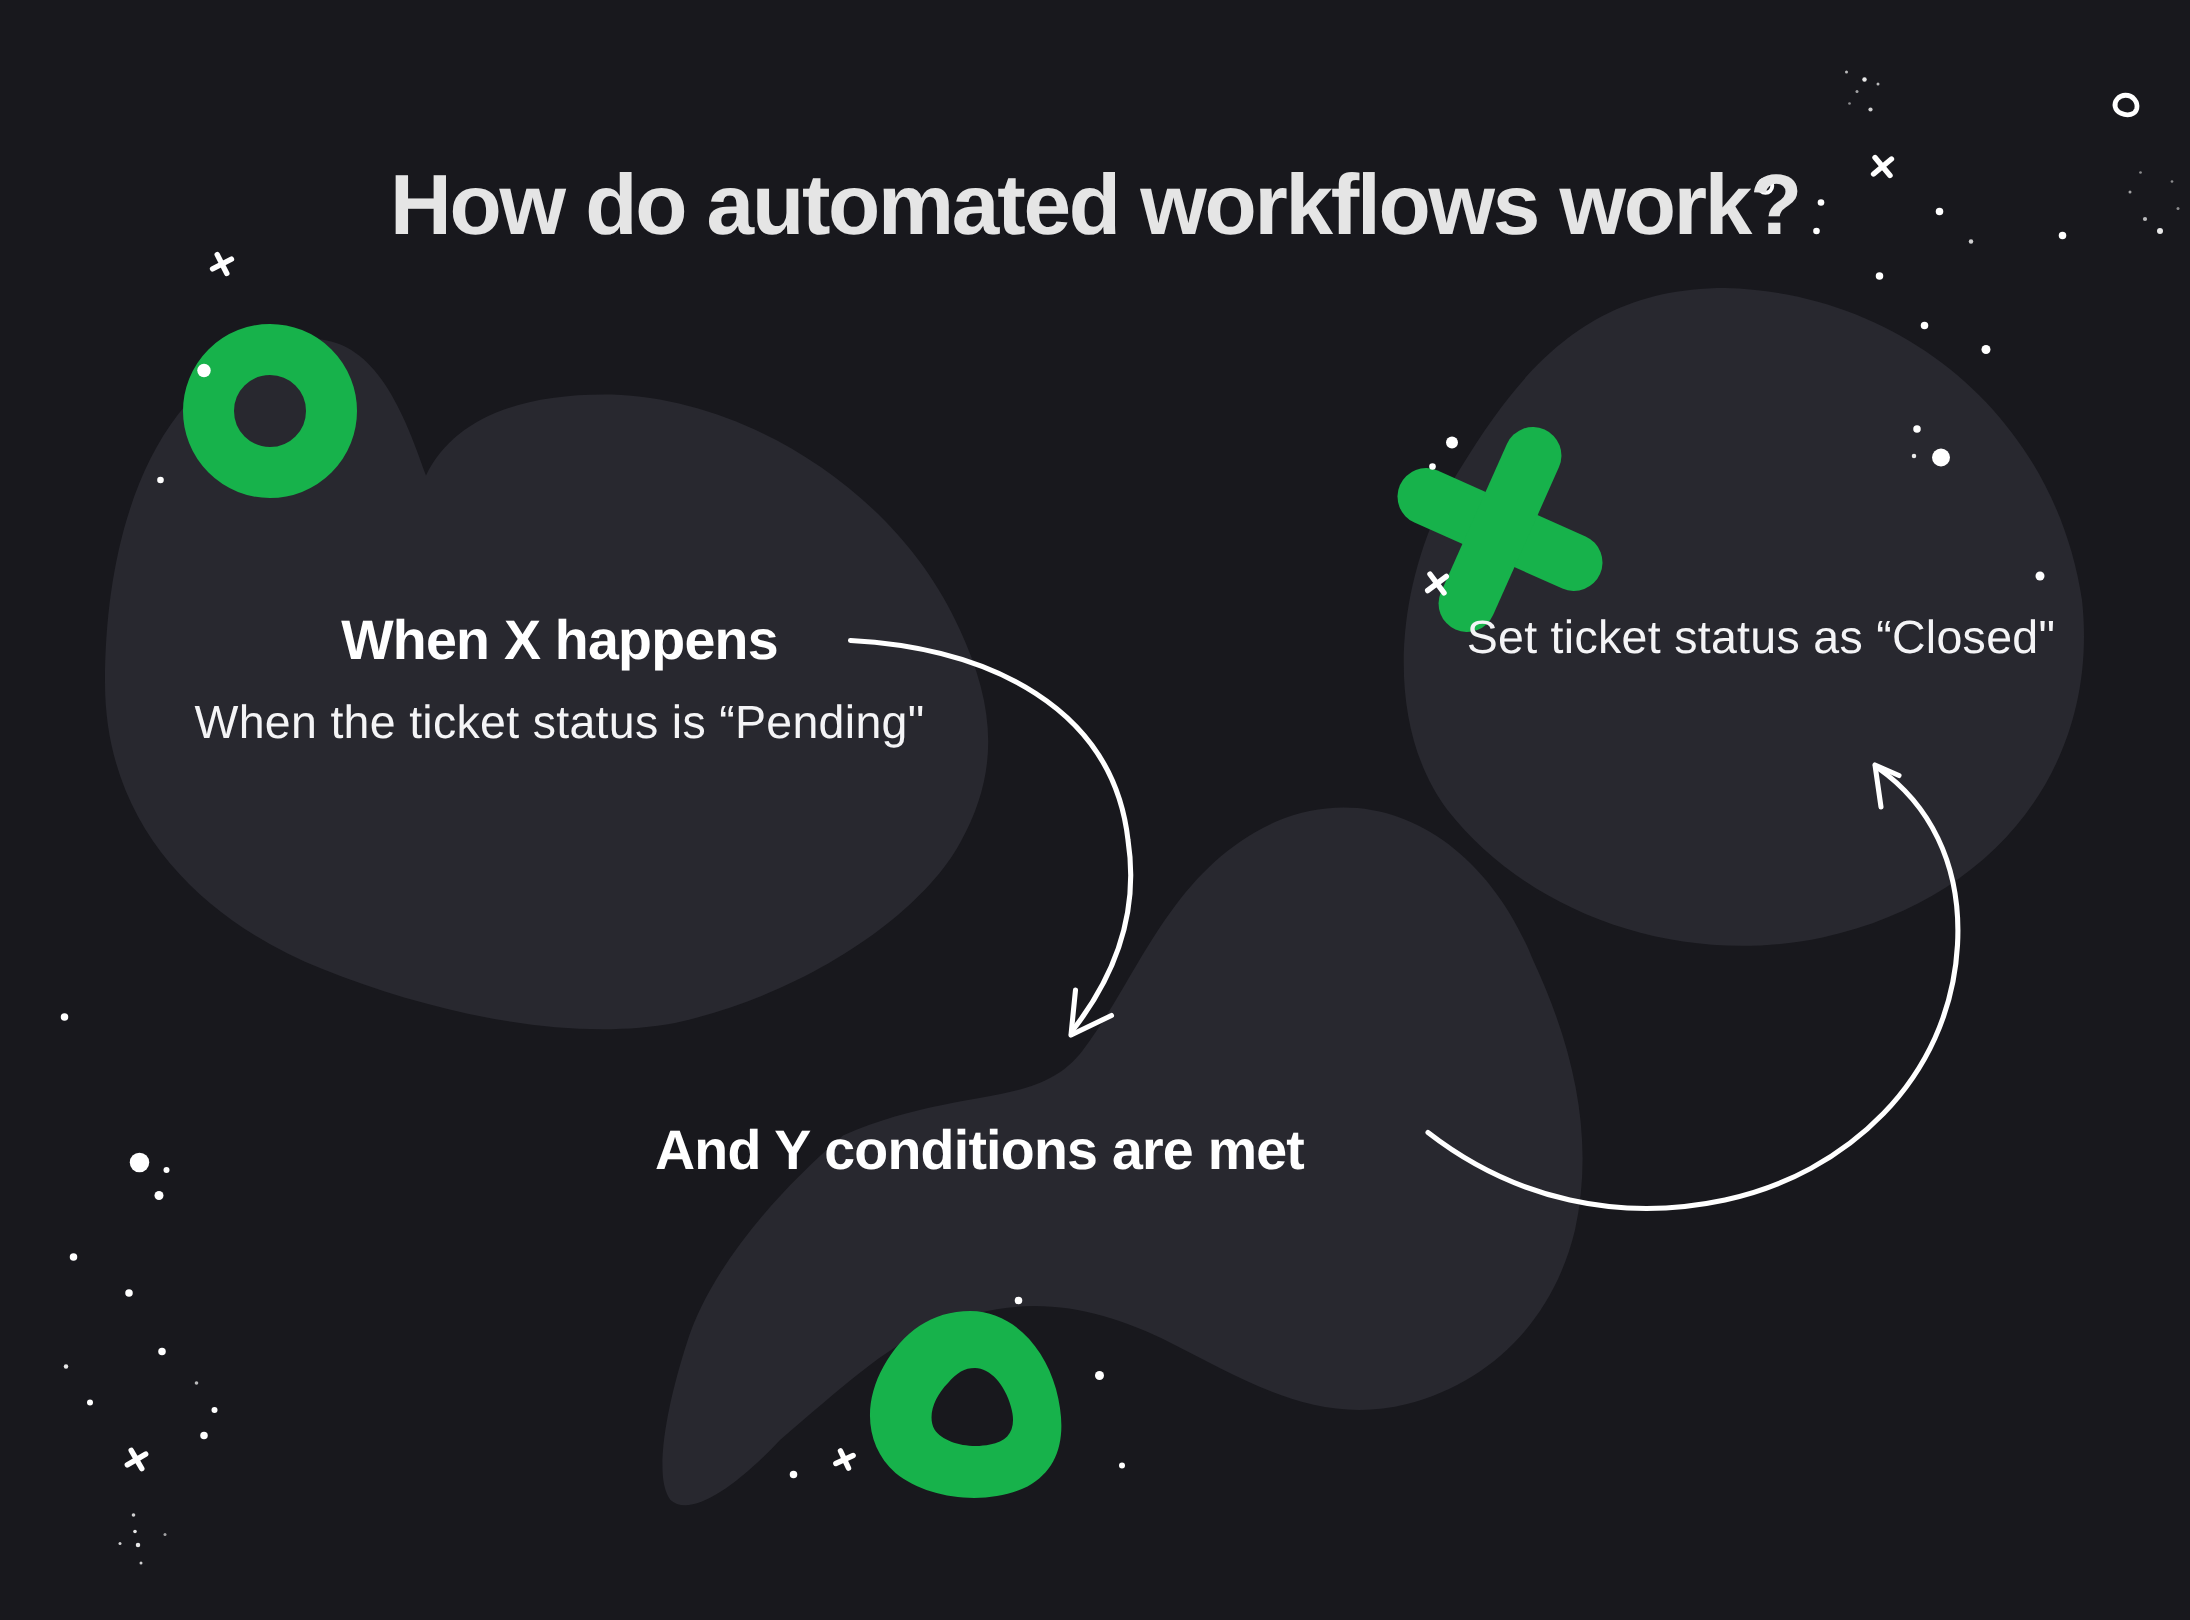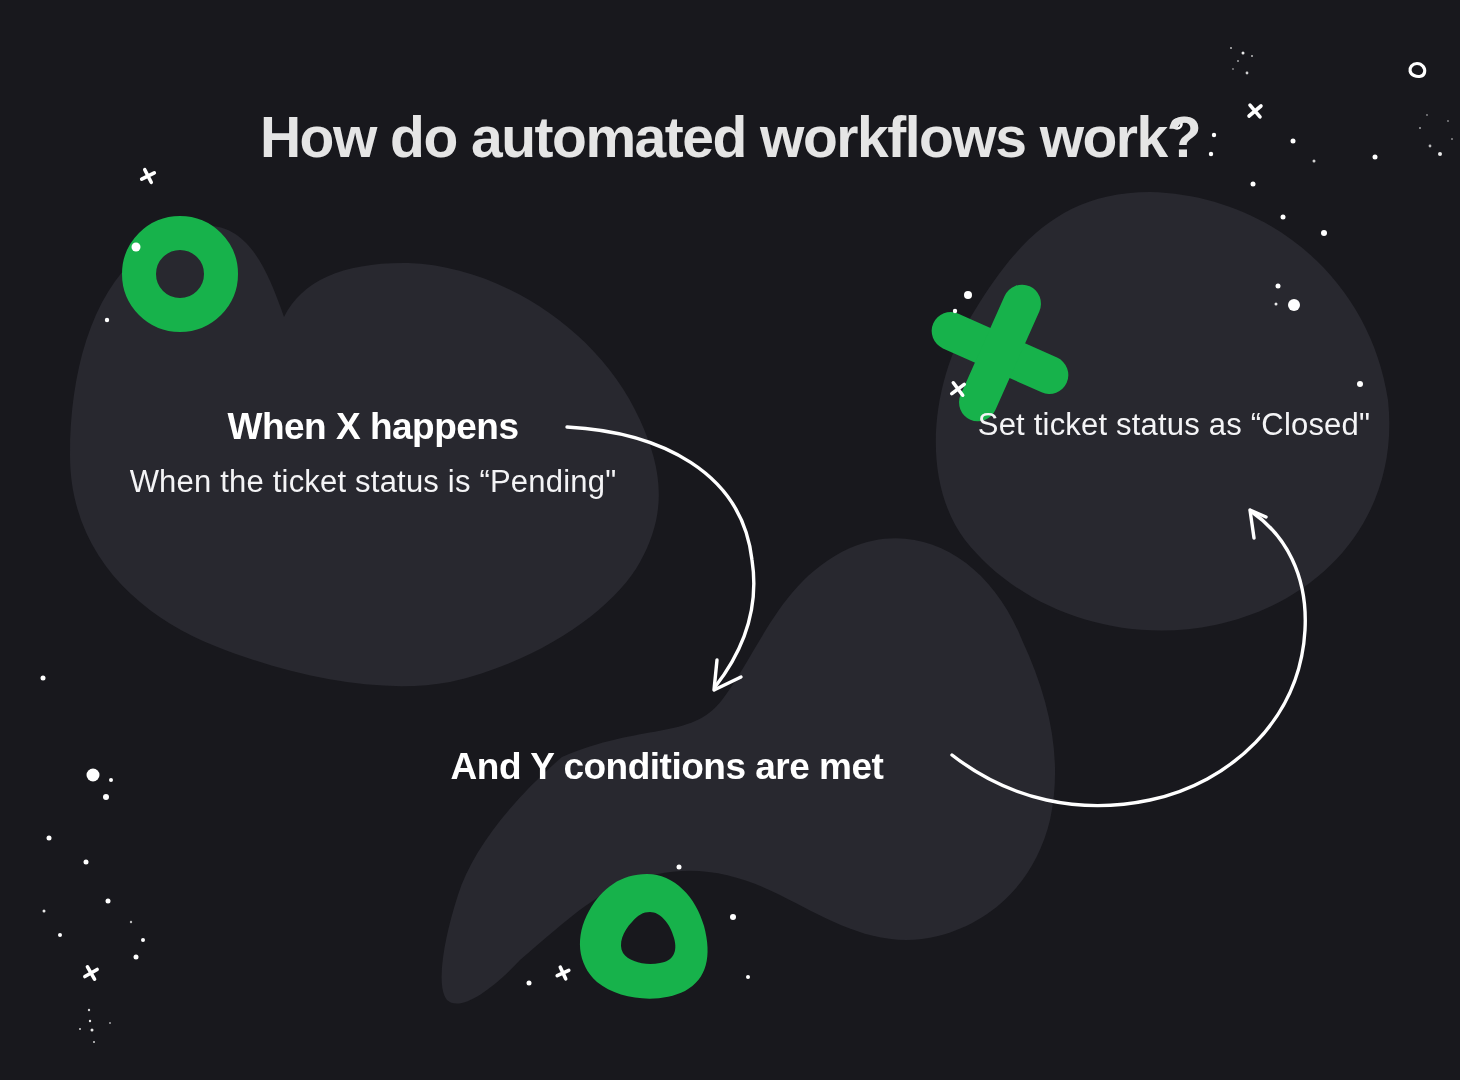--- a/index.html
+++ b/index.html
@@ -22,21 +22,21 @@
     text-align:center;color:#ffffff;white-space:nowrap;
   }
   .step h2{
     margin:0;font-size:37px;font-weight:700;letter-spacing:-0.5px;line-height:1.15;
   }
   .step p{
     margin:14px 0 0 0;font-size:31px;font-weight:400;letter-spacing:0.2px;
     line-height:1.2;color:#f4f4f6;
   }
   .step-when{left:373px;top:406px;}
-  .step-conditions{left:667px;top:746px;text-align:right;}
+  .step-conditions{left:653px;top:746px;text-align:right;}
   .step-do{left:1174px;top:392px;}
 </style>
 </head>
 <body>
 
 <div class="canvas">
 
   <svg class="deco-svg" viewBox="0 0 1460 1080" aria-hidden="true">
 
     <g fill="#28282f">

